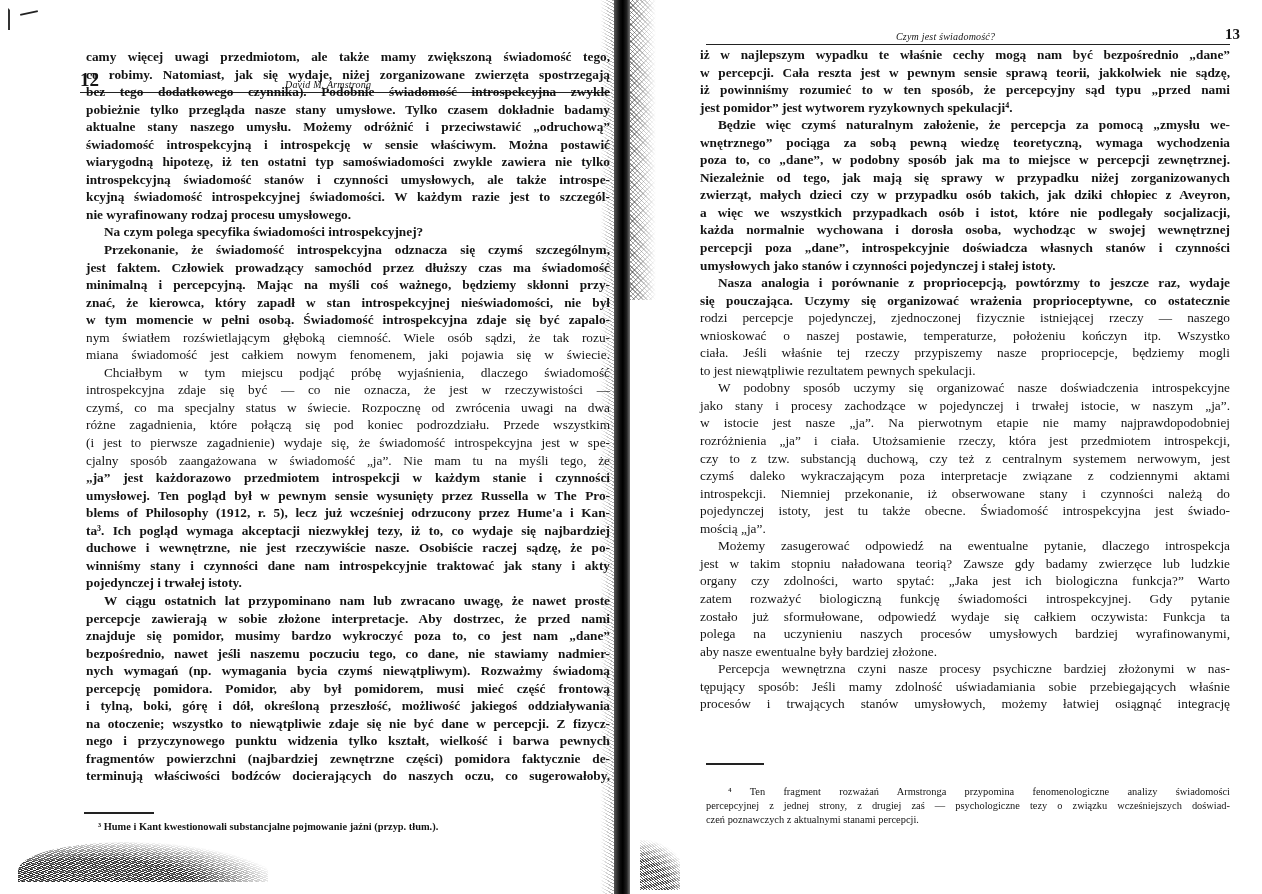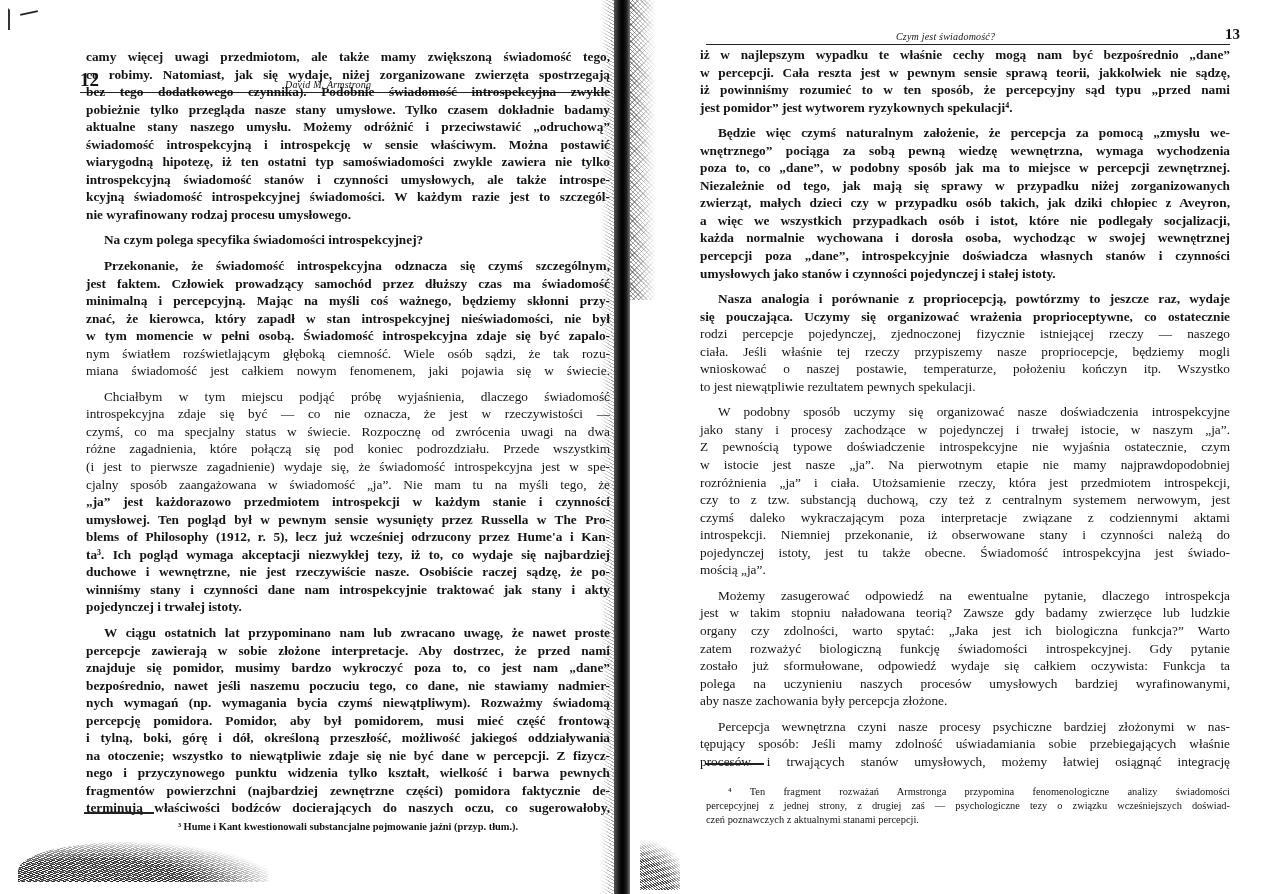--- a/index.html
+++ b/index.html
@@ -30,28 +30,28 @@
   .page-right .running-title { left: 190px; }
 
   .body {
     position: absolute; font-family: "Liberation Serif", serif;
     font-size: 13.3px; line-height: 17.55px; text-align: justify;
   }
   .page-left .body { left: 86px; top: 48px; width: 524px; }
   .page-right .body { left: 32px; top: 46px; width: 530px; }
   .line { white-space: nowrap; height: 17.55px; text-align-last: justify; text-align: justify; display: block; }
   .line.last { text-align-last: left; }
-  .indent { padding-left: 18px; margin-top: 8px; }
+  .indent { padding-left: 18px; }
   .bold { font-weight: bold; }
 
   .fn-rule { position: absolute; height: 1.5px; background: #222; }
   .page-left .fn-rule { left: 84px; top: 812px; width: 70px; }
   .page-right .fn-rule { left: 38px; top: 763px; width: 58px; }
   .footnote { position: absolute; font-family: "Liberation Serif", serif; font-size: 10.4px; line-height: 14px; }
-  .page-left .footnote { left: 98px; top: 820px; width: 500px; font-weight: bold; text-align: center; }
+  .page-left .footnote { left: 98px; top: 820px; width: 500px; font-weight: bold; }
   .page-right .footnote { left: 38px; top: 785px; width: 524px; text-align: justify; }
   .footnote .fl { display: block; white-space: nowrap; }
   .footnote .fl.j { text-align-last: justify; }
 
   
   .gutter-dark {
     position: absolute; left: 614px; top: 0; width: 16px; height: 894px;
     background: linear-gradient(90deg, #555 0%, #111 35%, #000 55%, #222 80%, #777 100%);
   }
   .gutter-noise {
@@ -152,51 +152,50 @@
   <div class="header">
     <span class="running-title">Czym jest świadomość?</span>
     <span class="pnum">13</span>
   </div>
   <div class="body" id="right-body">
       <span class="line bold">iż w najlepszym wypadku te właśnie cechy mogą nam być bezpośrednio „dane”</span>
       <span class="line bold">w percepcji. Cała reszta jest w pewnym sensie sprawą teorii, jakkolwiek nie sądzę,</span>
       <span class="line bold">iż powinniśmy rozumieć to w ten sposób, że percepcyjny sąd typu „przed nami</span>
       <span class="line bold last">jest pomidor” jest wytworem ryzykownych spekulacji⁴.</span>
       <span class="line bold indent">Będzie więc czymś naturalnym założenie, że percepcja za pomocą „zmysłu we-</span>
-      <span class="line bold">wnętrznego” pociąga za sobą pewną wiedzę wewnętrzna, wymaga wychodzenia</span>
+      <span class="line bold">wnętrznego” pociąga za sobą pewną wiedzę teoretyczną, wymaga wychodzenia</span>
       <span class="line bold">poza to, co „dane”, w podobny sposób jak ma to miejsce w percepcji zewnętrznej.</span>
       <span class="line bold">Niezależnie od tego, jak mają się sprawy w przypadku niżej zorganizowanych</span>
       <span class="line bold">zwierząt, małych dzieci czy w przypadku osób takich, jak dziki chłopiec z Aveyron,</span>
       <span class="line bold">a więc we wszystkich przypadkach osób i istot, które nie podlegały socjalizacji,</span>
       <span class="line bold">każda normalnie wychowana i dorosła osoba, wychodząc w swojej wewnętrznej</span>
       <span class="line bold">percepcji poza „dane”, introspekcyjnie doświadcza własnych stanów i czynności</span>
       <span class="line bold last">umysłowych jako stanów i czynności pojedynczej i stałej istoty.</span>
       <span class="line bold indent">Nasza analogia i porównanie z propriocepcją, powtórzmy to jeszcze raz, wydaje</span>
       <span class="line bold">się pouczająca. Uczymy się organizować wrażenia proprioceptywne, co ostatecznie</span>
       <span class="line">rodzi percepcje pojedynczej, zjednoczonej fizycznie istniejącej rzeczy — naszego</span>
+      <span class="line">wnioskować o naszej postawie, temperaturze, położeniu kończyn itp. Wszystko</span>
       <span class="line">ciała. Jeśli właśnie tej rzeczy przypiszemy nasze propriocepcje, będziemy mogli</span>
-      <span class="line">wnioskować o naszej postawie, temperaturze, położeniu kończyn itp. Wszystko</span>
       <span class="line last">to jest niewątpliwie rezultatem pewnych spekulacji.</span>
       <span class="line indent">W podobny sposób uczymy się organizować nasze doświadczenia introspekcyjne</span>
       <span class="line">jako stany i procesy zachodzące w pojedynczej i trwałej istocie, w naszym „ja”.</span>
-      <span class="line">Z pewnością typowe doświadczenie introspekcyjne nie wyjaśnia ostatecznie, czym</span>
       <span class="line">w istocie jest nasze „ja”. Na pierwotnym etapie nie mamy najprawdopodobniej</span>
       <span class="line">rozróżnienia „ja” i ciała. Utożsamienie rzeczy, która jest przedmiotem introspekcji,</span>
       <span class="line">czy to z tzw. substancją duchową, czy też z centralnym systemem nerwowym, jest</span>
       <span class="line">czymś daleko wykraczającym poza interpretacje związane z codziennymi aktami</span>
       <span class="line">introspekcji. Niemniej przekonanie, iż obserwowane stany i czynności należą do</span>
       <span class="line">pojedynczej istoty, jest tu także obecne. Świadomość introspekcyjna jest świado-</span>
       <span class="line last">mością „ja”.</span>
       <span class="line indent">Możemy zasugerować odpowiedź na ewentualne pytanie, dlaczego introspekcja</span>
       <span class="line">jest w takim stopniu naładowana teorią? Zawsze gdy badamy zwierzęce lub ludzkie</span>
       <span class="line">organy czy zdolności, warto spytać: „Jaka jest ich biologiczna funkcja?” Warto</span>
       <span class="line">zatem rozważyć biologiczną funkcję świadomości introspekcyjnej. Gdy pytanie</span>
       <span class="line">zostało już sformułowane, odpowiedź wydaje się całkiem oczywista: Funkcja ta</span>
       <span class="line">polega na uczynieniu naszych procesów umysłowych bardziej wyrafinowanymi,</span>
-      <span class="line last">aby nasze zachowania były percepcja złożone.</span>
+      <span class="line last">aby nasze ewentualne były bardziej złożone.</span>
       <span class="line indent">Percepcja wewnętrzna czyni nasze procesy psychiczne bardziej złożonymi w nas-</span>
       <span class="line">tępujący sposób: Jeśli mamy zdolność uświadamiania sobie przebiegających właśnie</span>
       <span class="line">procesów i trwających stanów umysłowych, możemy łatwiej osiągnąć integrację</span>
     </div>
   <div class="fn-rule"></div>
   <div class="footnote" id="right-fn">
       <span class="fl j" style="padding-left: 22px;">⁴ Ten fragment rozważań Armstronga przypomina fenomenologiczne analizy świadomości</span>
       <span class="fl j">percepcyjnej z jednej strony, z drugiej zaś — psychologiczne tezy o związku wcześniejszych doświad-</span>
       <span class="fl">czeń poznawczych z aktualnymi stanami percepcji.</span>
     </div>

